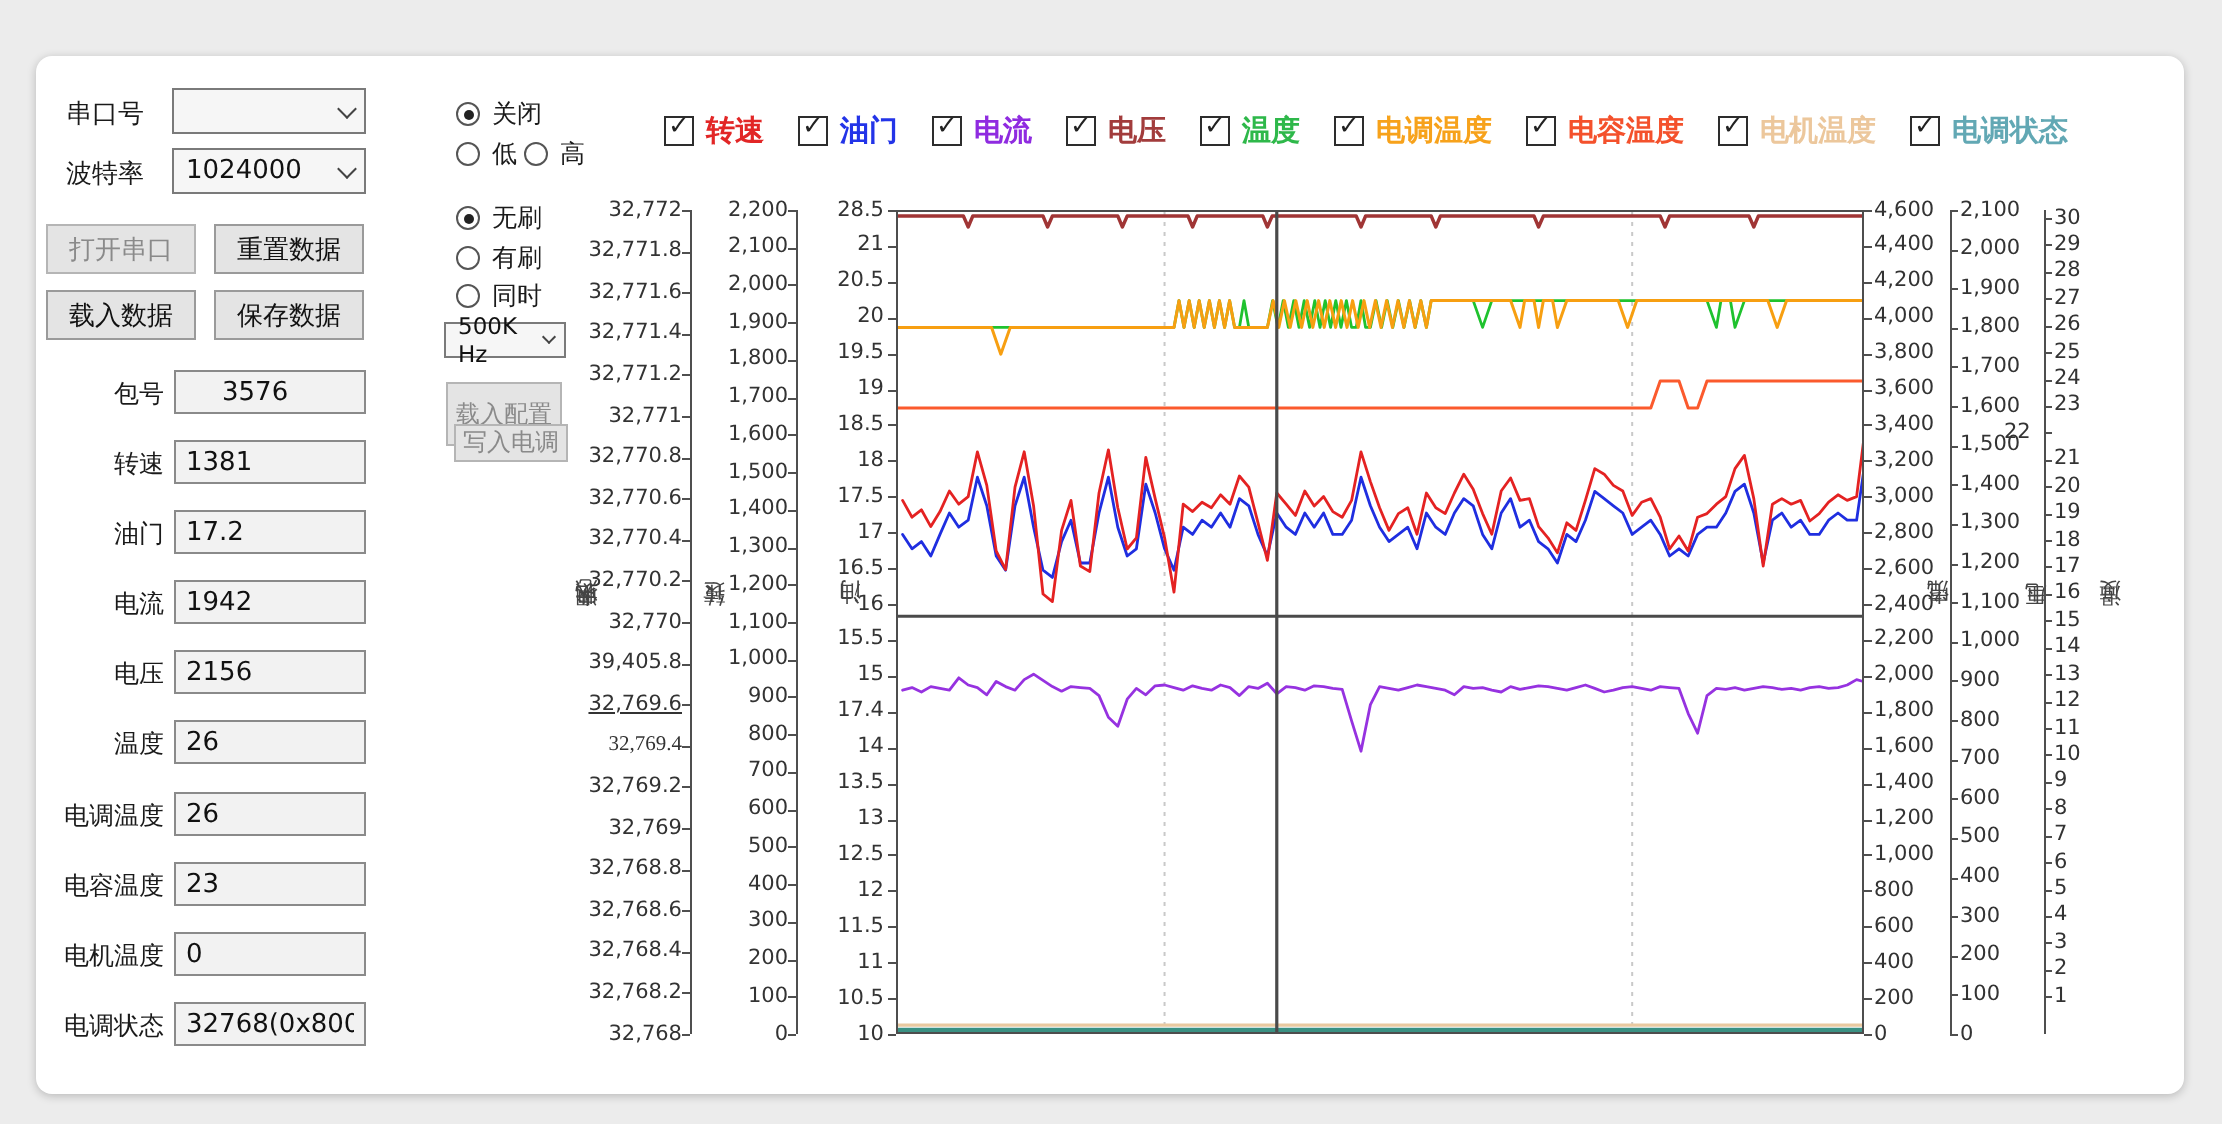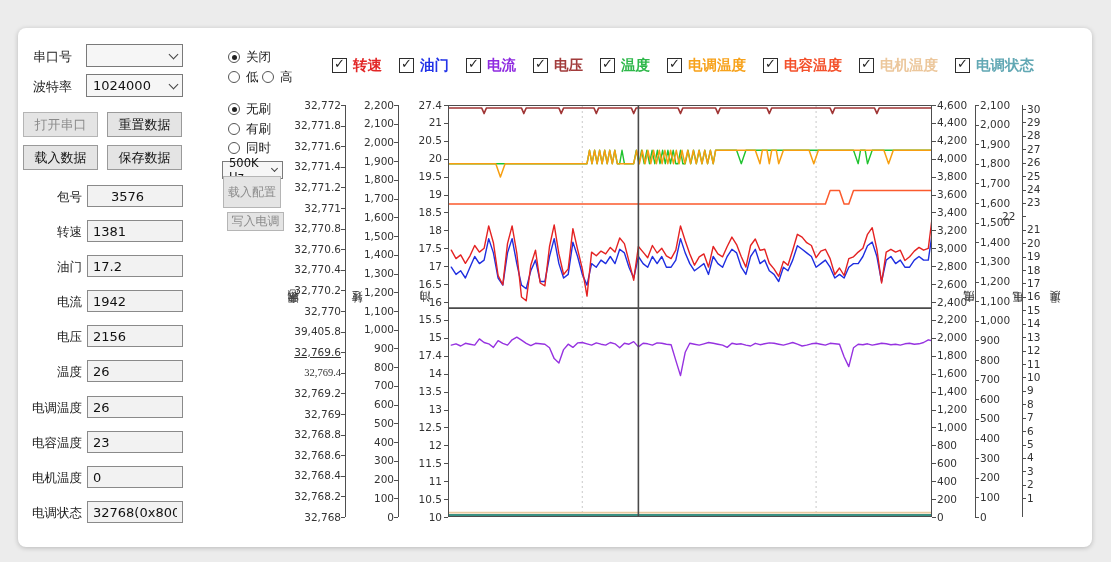--- a/index.html
+++ b/index.html
@@ -90,21 +90,21 @@
     </div>
   <div id="radios2">
       <div class="radio-row" style="left: 228px; top: 101px;"><span class="radio on"></span><span>无刷</span></div>
       <div class="radio-row" style="left: 228px; top: 121px;"><span class="radio"></span><span>有刷</span></div>
       <div class="radio-row" style="left: 228px; top: 140px;"><span class="radio"></span><span>同时</span></div>
     </div>
   <div class="winsel" style="left:222px;top:161px;width:61px;height:18px;font-size:11.5px;">
     <span>500K Hz</span>
     <span class="chev" style="width:5px;height:5px;margin-top:-4px;"></span>
   </div>
-  <div class="btn dis" style="left:223px;top:176px;width:58px;height:32px;font-size:12px;">载入配置</div>
+  <div class="btn dis" style="left:223px;top:191px;width:58px;height:32px;font-size:12px;">载入配置</div>
   <div class="btn dis" style="left:227px;top:212px;width:57px;height:19px;font-size:12px;">写入电调</div>
 
   <div class="legend" id="legend">
       <span class="item" style="color: rgb(226, 38, 38);"><span class="cbx"></span><span>转速</span></span>
       <span class="item" style="color: rgb(35, 52, 232);"><span class="cbx"></span><span>油门</span></span>
       <span class="item" style="color: rgb(143, 43, 224);"><span class="cbx"></span><span>电流</span></span>
       <span class="item" style="color: rgb(162, 60, 60);"><span class="cbx"></span><span>电压</span></span>
       <span class="item" style="color: rgb(46, 184, 74);"><span class="cbx"></span><span>温度</span></span>
       <span class="item" style="color: rgb(247, 162, 27);"><span class="cbx"></span><span>电调温度</span></span>
       <span class="item" style="color: rgb(244, 81, 44);"><span class="cbx"></span><span>电容温度</span></span>
@@ -198,21 +198,21 @@
       <div class="tick" style="top: 442.091px; left: 394px;"></div>
       <div class="ticklab" style="right: 717px; top: 455.318px;">300</div>
       <div class="tick" style="top: 460.818px; left: 394px;"></div>
       <div class="ticklab" style="right: 717px; top: 474.045px;">200</div>
       <div class="tick" style="top: 479.545px; left: 394px;"></div>
       <div class="ticklab" style="right: 717px; top: 492.773px;">100</div>
       <div class="tick" style="top: 498.273px; left: 394px;"></div>
       <div class="ticklab" style="right: 717px; top: 511.5px;">0</div>
       <div class="tick" style="top: 517px; left: 394px;"></div>
       <div class="axis-title" style="left: 351px; top: 311px; transform: rotate(180deg) translateY(50%);">转速</div>
-      <div class="ticklab" style="right: 669px; top: 99.5px;">27.4</div>
+      <div class="ticklab" style="right: 669px; top: 99.5px;">28.5</div>
       <div class="tick" style="top: 105px; left: 444px;"></div>
       <div class="ticklab" style="right: 669px; top: 117.413px;">21</div>
       <div class="tick" style="top: 122.913px; left: 444px;"></div>
       <div class="ticklab" style="right: 669px; top: 135.326px;">20.5</div>
       <div class="tick" style="top: 140.826px; left: 444px;"></div>
       <div class="ticklab" style="right: 669px; top: 153.239px;">20</div>
       <div class="tick" style="top: 158.739px; left: 444px;"></div>
       <div class="ticklab" style="right: 669px; top: 171.152px;">19.5</div>
       <div class="tick" style="top: 176.652px; left: 444px;"></div>
       <div class="ticklab" style="right: 669px; top: 189.065px;">19</div>

